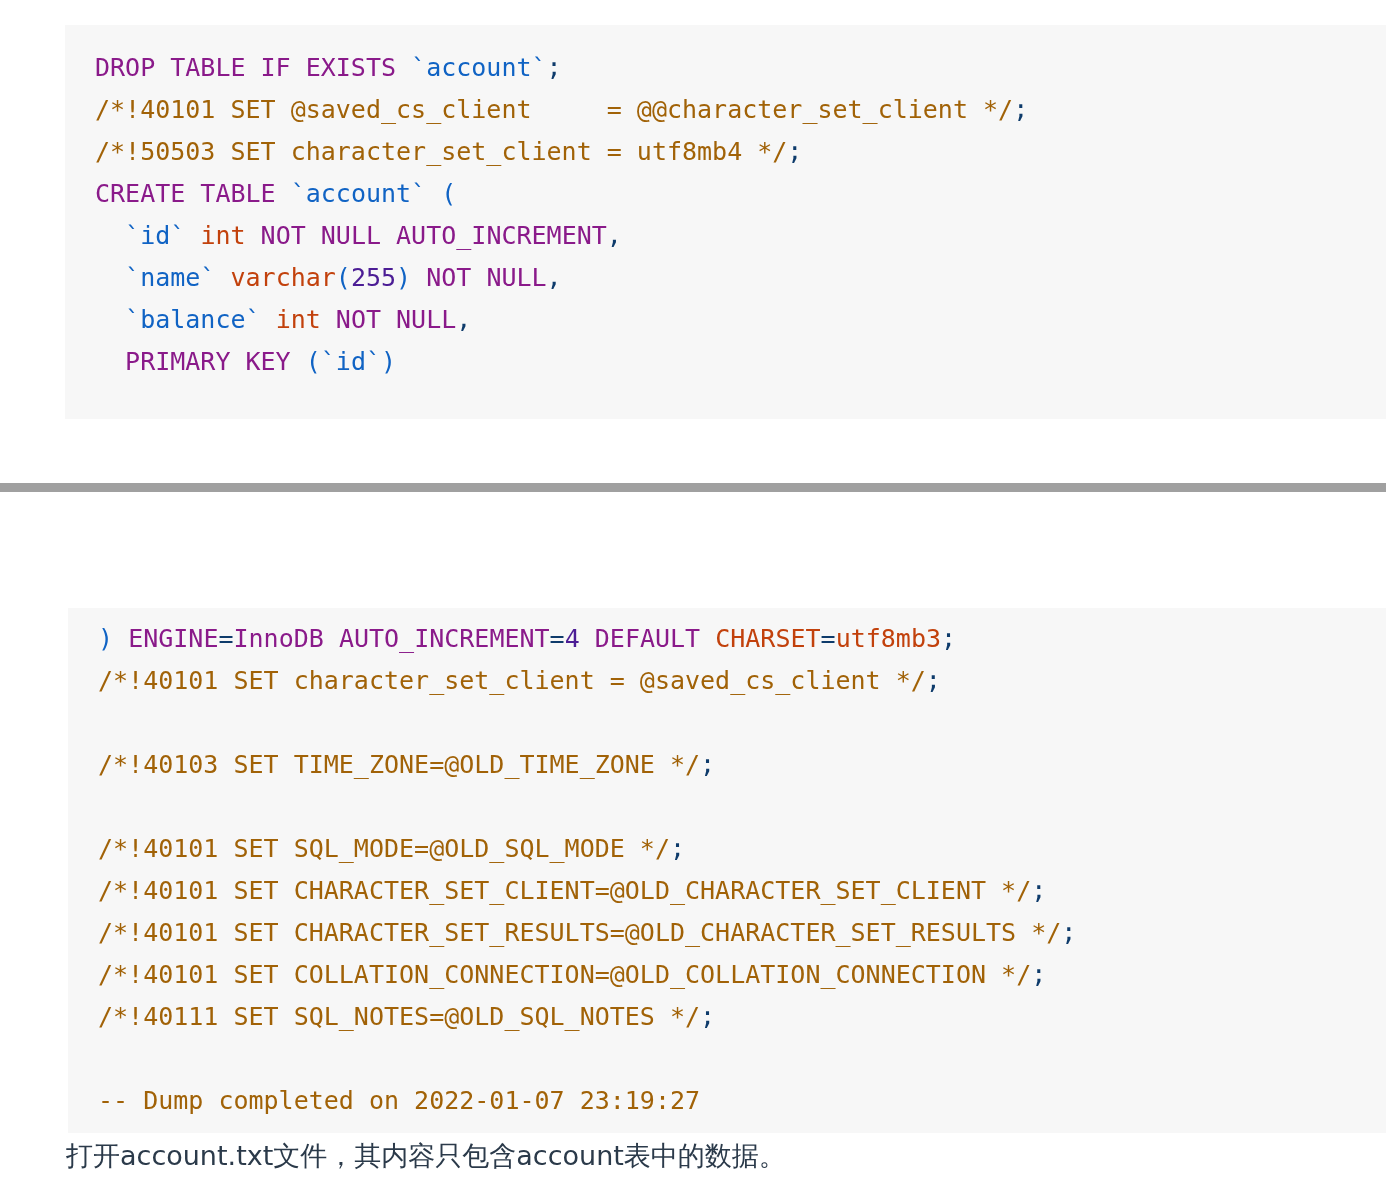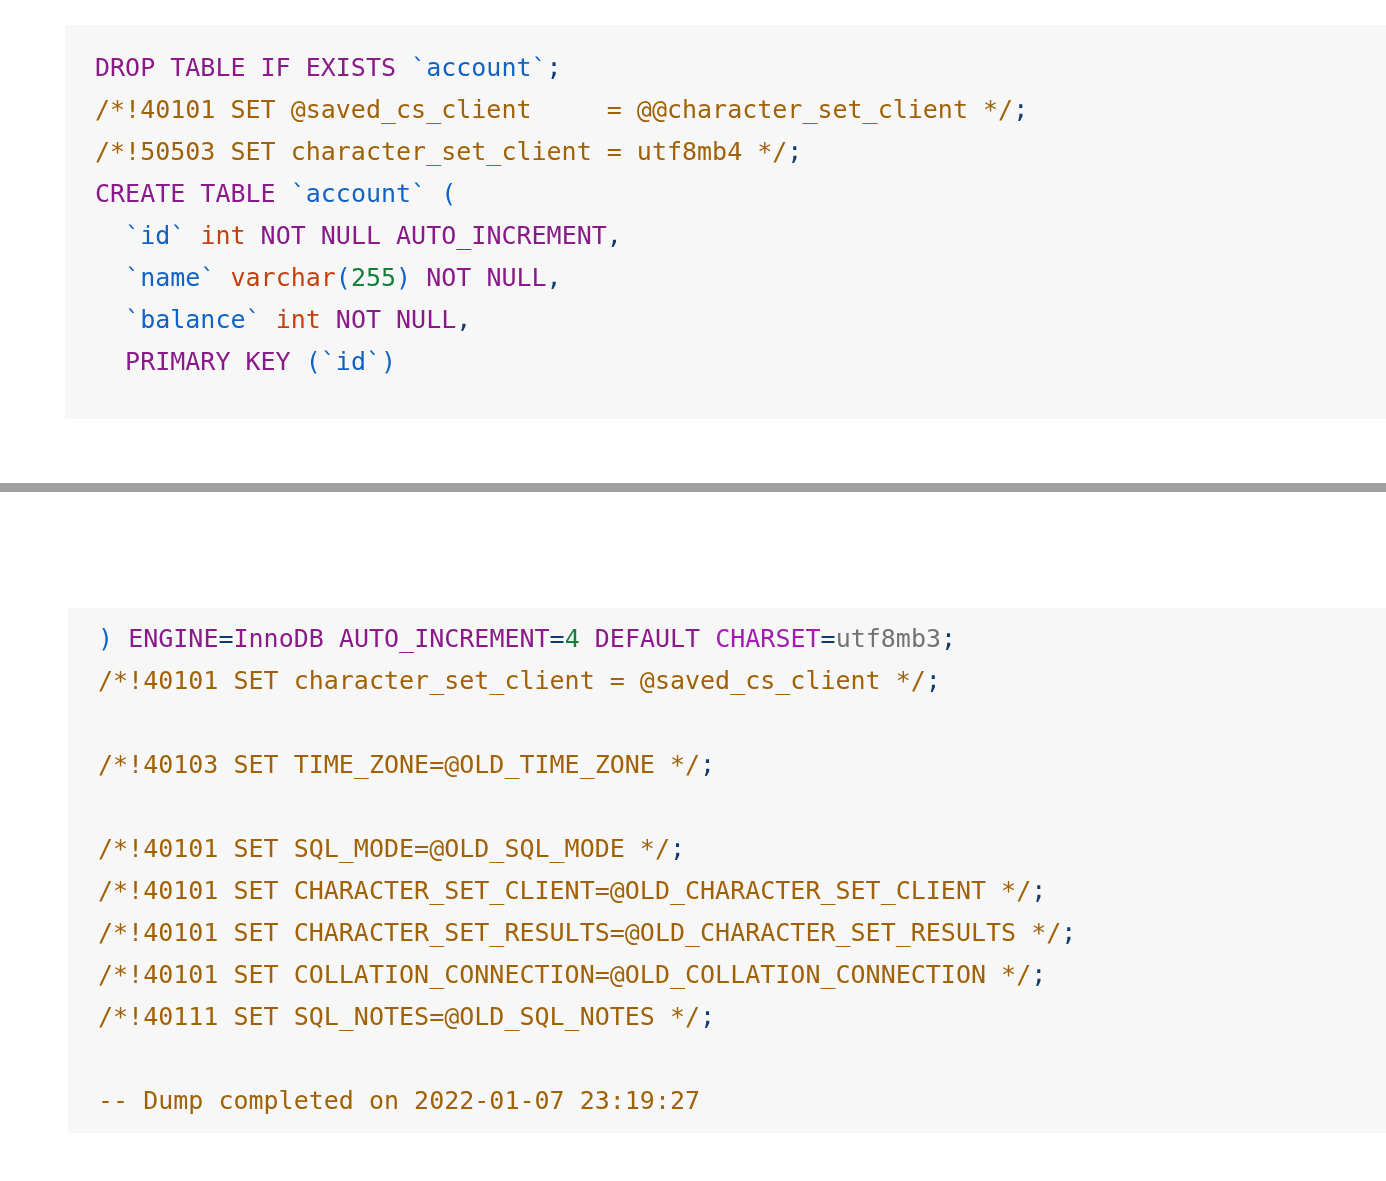--- a/index.html
+++ b/index.html
@@ -55,25 +55,25 @@
     height: 42px;
   }
   .code-line.blank { height: 42px; }
 
   
   .tok-keyword  { color: #8a1a8a; }
   .tok-ident    { color: #1063c4; }
   .tok-type     { color: #c2410c; }
   .tok-punct    { color: #0e3b6b; }
   .tok-paren    { color: #1063c4; }
-  .tok-number   { color: #15803d; text-align: right; }
+  .tok-number   { color: #4c1d95; text-align: right; }
   .tok-comment  { color: #a16207; }
-  .tok-charset  { color: #a21caf; }
+  .tok-charset  { color: #c2410c; }
   .tok-plain    { color: #0e3b6b; }
-  .tok-value    { color: #737373; text-align: center; }
+  .tok-value    { color: #c2410c; text-align: center; }
 
   
   #section-divider {
     position: absolute;
     left: 0;
     top: 483px;
     width: 1386px;
     height: 9px;
     background: #a0a0a0;
   }
@@ -94,14 +94,15 @@
 <body>
 
 <div class="page">
 
   <pre id="code-block-1" class="code-block"><div class="code-line"><span class="tok-keyword">DROP TABLE IF EXISTS </span><span class="tok-ident">`account`</span><span class="tok-punct">;</span></div><div class="code-line"><span class="tok-comment">/*!40101 SET @saved_cs_client     = @@character_set_client */</span><span class="tok-punct">;</span></div><div class="code-line"><span class="tok-comment">/*!50503 SET character_set_client = utf8mb4 */</span><span class="tok-punct">;</span></div><div class="code-line"><span class="tok-keyword">CREATE TABLE </span><span class="tok-ident">`account`</span><span class="tok-plain"> </span><span class="tok-paren">(</span></div><div class="code-line"><span class="tok-plain">  </span><span class="tok-ident">`id`</span><span class="tok-plain"> </span><span class="tok-type">int</span><span class="tok-plain"> </span><span class="tok-keyword">NOT NULL AUTO_INCREMENT</span><span class="tok-punct">,</span></div><div class="code-line"><span class="tok-plain">  </span><span class="tok-ident">`name`</span><span class="tok-plain"> </span><span class="tok-type">varchar</span><span class="tok-paren">(</span><span class="tok-number">255</span><span class="tok-paren">)</span><span class="tok-plain"> </span><span class="tok-keyword">NOT NULL</span><span class="tok-punct">,</span></div><div class="code-line"><span class="tok-plain">  </span><span class="tok-ident">`balance`</span><span class="tok-plain"> </span><span class="tok-type">int</span><span class="tok-plain"> </span><span class="tok-keyword">NOT NULL</span><span class="tok-punct">,</span></div><div class="code-line"><span class="tok-plain">  </span><span class="tok-keyword">PRIMARY KEY </span><span class="tok-paren">(</span><span class="tok-ident">`id`</span><span class="tok-paren">)</span></div></pre>
 
   <div id="section-divider"></div>
 
   <pre id="code-block-2" class="code-block"><div class="code-line"><span class="tok-paren">)</span><span class="tok-plain"> </span><span class="tok-keyword">ENGINE</span><span class="tok-punct">=</span><span class="tok-keyword">InnoDB</span><span class="tok-plain"> </span><span class="tok-keyword">AUTO_INCREMENT</span><span class="tok-punct">=</span><span class="tok-number">4</span><span class="tok-plain"> </span><span class="tok-keyword">DEFAULT</span><span class="tok-plain"> </span><span class="tok-charset">CHARSET</span><span class="tok-punct">=</span><span class="tok-value">utf8mb3</span><span class="tok-punct">;</span></div><div class="code-line"><span class="tok-comment">/*!40101 SET character_set_client = @saved_cs_client */</span><span class="tok-punct">;</span></div><div class="code-line blank"> </div><div class="code-line"><span class="tok-comment">/*!40103 SET TIME_ZONE=@OLD_TIME_ZONE */</span><span class="tok-punct">;</span></div><div class="code-line blank"> </div><div class="code-line"><span class="tok-comment">/*!40101 SET SQL_MODE=@OLD_SQL_MODE */</span><span class="tok-punct">;</span></div><div class="code-line"><span class="tok-comment">/*!40101 SET CHARACTER_SET_CLIENT=@OLD_CHARACTER_SET_CLIENT */</span><span class="tok-punct">;</span></div><div class="code-line"><span class="tok-comment">/*!40101 SET CHARACTER_SET_RESULTS=@OLD_CHARACTER_SET_RESULTS */</span><span class="tok-punct">;</span></div><div class="code-line"><span class="tok-comment">/*!40101 SET COLLATION_CONNECTION=@OLD_COLLATION_CONNECTION */</span><span class="tok-punct">;</span></div><div class="code-line"><span class="tok-comment">/*!40111 SET SQL_NOTES=@OLD_SQL_NOTES */</span><span class="tok-punct">;</span></div><div class="code-line blank"> </div><div class="code-line"><span class="tok-comment">-- Dump completed on 2022-01-07 23:19:27</span></div></pre>
 
+  <div id="caption">打开account.txt文件，其内容只包含account表中的数据。</div>
 
 </div>
 
 </body></html>

